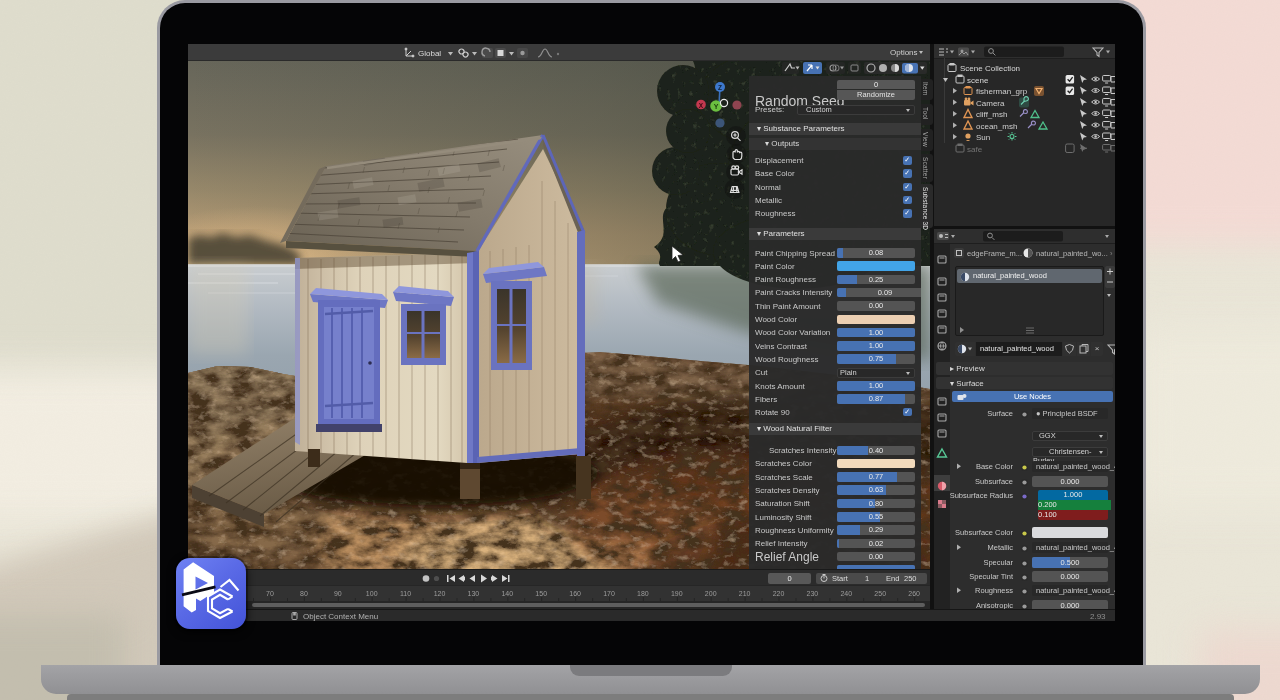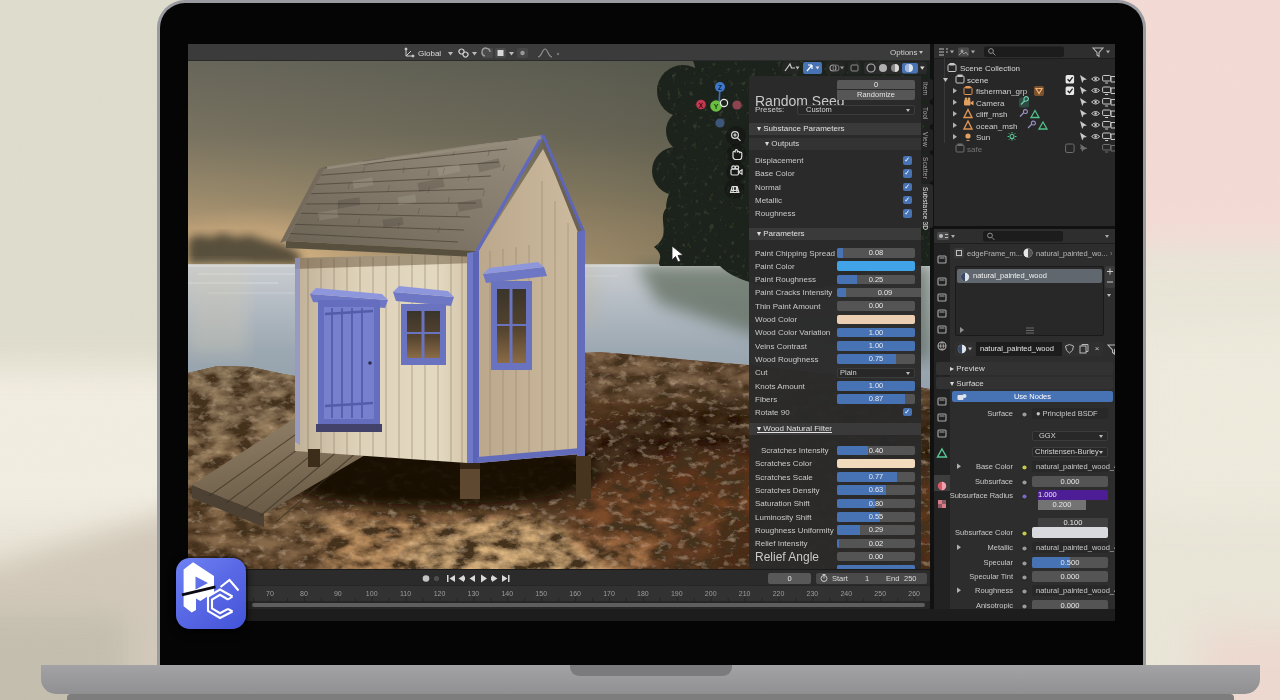--- a/index.html
+++ b/index.html
@@ -466,20 +466,28 @@
               <rect x="675.2" y="12" width="1" height="4" fill="#252525"></rect>
               <rect x="692.2" y="11" width="1" height="5" fill="#252525"></rect>
               <rect x="709.1" y="12" width="1" height="4" fill="#252525"></rect>
               <rect x="726.1" y="11" width="1" height="5" fill="#252525"></rect>
               <rect x="743.1" y="12" width="1" height="4" fill="#252525"></rect>
             </svg></div>
         <div class="abs" style="left:0;top:557px;width:742px;height:8px;background:#262626;">
           <div class="abs" style="left:64px;top:1.5px;width:673px;height:4.5px;background:#5e5e5e;border-radius:2.5px;"></div>
         </div>
 
+        <div class="abs" style="left:0;top:565px;width:927px;height:12px;background:#2a2a2a;border-top:1px solid #161616;">
+          <svg class="abs" style="left:103px;top:2px" width="8" height="8" viewBox="0 0 8 8">
+              <rect x="1" y="0.5" width="5" height="7" rx="1" fill="none" stroke="#aaa"></rect>
+              <rect x="2.2" y="0.5" width="2.6" height="3" fill="#aaa"></rect>
+            </svg>
+          <div class="lbl" style="left:115px;top:1.5px;color:#b0b0b0;">Object Context Menu</div>
+          <div class="lbl" style="left:902px;top:1.5px;color:#8f8f8f;">2.93</div>
+        </div>
 
         <div class="abs" style="left:742px;top:0;width:4px;height:565px;background:#111;"></div>
 
         <div class="abs" id="outliner" style="left:746px;top:0;width:181px;height:182px;background:#272727;overflow:hidden;">
             <div class="abs" style="left:0;top:0;width:181px;height:15px;background:#2e2e2e;border-bottom:1px solid #1e1e1e;"></div>
             <svg class="abs" style="left:2px;top:2px" width="178" height="12" viewBox="0 0 178 12">
 <g stroke="#bbb" fill="none">
                 <path d="M3,3 h5 M3,6 h5 M3,9 h5 M10,3 h2 M10,6 h2"></path>
               </g>
               <path d="M14,4.5 l4,0 -2,3 z" fill="#aaa"></path>
@@ -699,21 +707,21 @@
               </svg>
               <span class="abs" style="left:0;top:1px;width:100%;text-align:center;color:#fff;font-size:7.5px;">Use Nodes</span>
             </div>
             <div class="lblr" style="left:0px;top:180px;width:79px;font-size:7.5px;color:#c9c9c9;">Surface</div>
             <svg class="abs" style="left:86px;top:180.5px" width="9" height="9">
               <circle cx="4.5" cy="4.5" r="3.6" fill="#2a2a2a"></circle>
               <circle cx="4.5" cy="4.5" r="2.1" fill="#9a9a9a"></circle>
             </svg>
             <div class="abs" style="left:98px;top:179px;width:76px;height:11px;background:#282828;border-radius:2px;color:#c8c8c8;font-size:7.5px;line-height:11px;"><span style="margin-left:4px;">●&nbsp;Principled BSDF</span></div>
             <div class="drop abs" style="left:98px;top:202px;width:76px;height:10px;line-height:8.5px;"><span style="margin-left:6px;">GGX</span><div class="caret" style="right:4px;top:3px;position:absolute;"></div></div>
-            <div class="drop abs" style="left:98px;top:218px;width:76px;height:10px;line-height:8.5px;"><span style="margin-left:2px;">Christensen-Burley</span><div class="caret" style="right:4px;top:3px;position:absolute;"></div></div>
+            <div class="drop abs" style="left:98px;top:218px;width:76px;height:10px;line-height:8.5px;"><span style="margin-left:16px;">Christensen-Burley</span><div class="caret" style="right:4px;top:3px;position:absolute;"></div></div>
             <svg class="abs" style="left:22px;top:234px" width="6" height="7">
               <path d="M1,0.5 l4,2.8 -4,2.8 z" fill="#b0b0b0"></path>
             </svg>
             <div class="lblr" style="left:0px;top:233px;width:79px;font-size:7.5px;color:#c9c9c9;">Base Color</div>
             <svg class="abs" style="left:86px;top:233.5px" width="9" height="9">
               <circle cx="4.5" cy="4.5" r="3.6" fill="#2a2a2a"></circle>
               <circle cx="4.5" cy="4.5" r="2.1" fill="#c8c84a"></circle>
             </svg>
             <div class="abs" style="left:98px;top:232px;width:76px;height:11px;background:#282828;border-radius:2px;color:#c8c8c8;font-size:7.5px;line-height:11px;"><span style="margin-left:4px;">natural_painted_wood_4</span></div>
             <div class="lblr" style="left:0px;top:248px;width:79px;font-size:7.5px;color:#c9c9c9;">Subsurface</div>
@@ -722,23 +730,23 @@
               <circle cx="4.5" cy="4.5" r="2.1" fill="#9a9a9a"></circle>
             </svg>
             <div class="slider" style="left:98px;top:247px;width:76px;height:11px;">
               <div class="v" style="line-height:11px;">0.000</div>
             </div>
             <div class="lblr" style="left:0px;top:262px;width:79px;font-size:7.5px;color:#c9c9c9;">Subsurface Radius</div>
             <svg class="abs" style="left:86px;top:262.5px" width="9" height="9">
               <circle cx="4.5" cy="4.5" r="3.6" fill="#2a2a2a"></circle>
               <circle cx="4.5" cy="4.5" r="2.1" fill="#7a6ac8"></circle>
             </svg>
-            <div class="abs" style="left:104px;top:261px;width:70px;height:9.5px;background:#4c1d95;color:#e8e8e8;font-size:7.5px;line-height:9.5px;border-radius:2px 2px 0 0;">1.000</div>
-            <div class="abs" style="left:104px;top:271px;width:48px;height:9.5px;background:#737373;color:#e8e8e8;font-size:7.5px;line-height:9.5px;text-align:center;border-radius:0;">0.200</div>
-            <div class="abs" style="left:104px;top:281px;width:70px;height:9.5px;background:#404040;color:#e8e8e8;font-size:7.5px;line-height:9.5px;text-align:center;border-radius:0 0 2px 2px;margin-top:8px;">0.100</div>
+            <div class="abs" style="left:104px;top:261px;width:70px;height:9.5px;background:#0369a1;color:#e8e8e8;font-size:7.5px;line-height:9.5px;text-align:center;border-radius:2px 2px 0 0;">1.000</div>
+            <div class="abs" style="left:104px;top:271px;width:73px;height:9.5px;background:#15803d;color:#e8e8e8;font-size:7.5px;line-height:9.5px;border-radius:0;">0.200</div>
+            <div class="abs" style="left:104px;top:281px;width:70px;height:9.5px;background:#7f1d1d;color:#e8e8e8;font-size:7.5px;line-height:9.5px;text-align:left;border-radius:0 0 2px 2px;">0.100</div>
             <div class="lblr" style="left:0px;top:299px;width:79px;font-size:7.5px;color:#c9c9c9;">Subsurface Color</div>
             <svg class="abs" style="left:86px;top:299.5px" width="9" height="9">
               <circle cx="4.5" cy="4.5" r="3.6" fill="#2a2a2a"></circle>
               <circle cx="4.5" cy="4.5" r="2.1" fill="#c8c84a"></circle>
             </svg>
             <div class="abs" style="left:98px;top:298px;width:76px;height:11px;background:#d9dadd;border-radius:2px;"></div>
             <svg class="abs" style="left:22px;top:315px" width="6" height="7">
               <path d="M1,0.5 l4,2.8 -4,2.8 z" fill="#b0b0b0"></path>
             </svg>
             <div class="lblr" style="left:0px;top:314px;width:79px;font-size:7.5px;color:#c9c9c9;">Metallic</div>
@@ -854,23 +862,23 @@
               <div class="v">1.00</div>
             </div>
             <div class="lbl" style="left:6px;top:318.8000000000001px;font-size:8px;color:#c9c9c9;">Fibers</div>
             <div class="slider" style="left:88px;top:318.3000000000001px;width:78px;">
               <div class="fill" style="width:87%"></div>
               <div class="v">0.87</div>
             </div>
             <div class="lbl" style="left:6px;top:332.10000000000014px;font-size:8px;color:#c9c9c9;">Rotate 90</div>
             <div class="chk" style="left:154px;top:331.60000000000014px;">✓</div>
             <div class="abs" style="left:0;top:346.5px;width:172px;height:12px;background:#3a3a3a;">
-              <span class="abs" style="left:8px;top:1.5px;color:#e0e0e0;font-size:8px;text-decoration:underline;">▾ Wood Natural Filter</span>
-            </div>
-            <div class="lbl" style="left:12px;top:370.0px;font-size:8px;color:#c9c9c9;">Scratches Intensity</div>
+              <span class="abs" style="left:8px;top:1.5px;color:#e0e0e0;font-size:8px;">▾ Wood Natural Filter</span>
+            </div>
+            <div class="lbl" style="left:20px;top:370.0px;font-size:8px;color:#c9c9c9;">Scratches Intensity</div>
             <div class="slider" style="left:88px;top:369.5px;width:78px;">
               <div class="fill" style="width:40%"></div>
               <div class="v">0.40</div>
             </div>
             <div class="lbl" style="left:6px;top:383.3px;font-size:8px;color:#c9c9c9;">Scratches Color</div>
             <div class="abs" style="left:88px;top:382.8px;width:78px;height:9.5px;border-radius:2px;background:#f2dabc;"></div>
             <div class="lbl" style="left:6px;top:396.6px;font-size:8px;color:#c9c9c9;">Scratches Scale</div>
             <div class="slider" style="left:88px;top:396.1px;width:78px;">
               <div class="fill" style="width:77%"></div>
               <div class="v">0.77</div>

